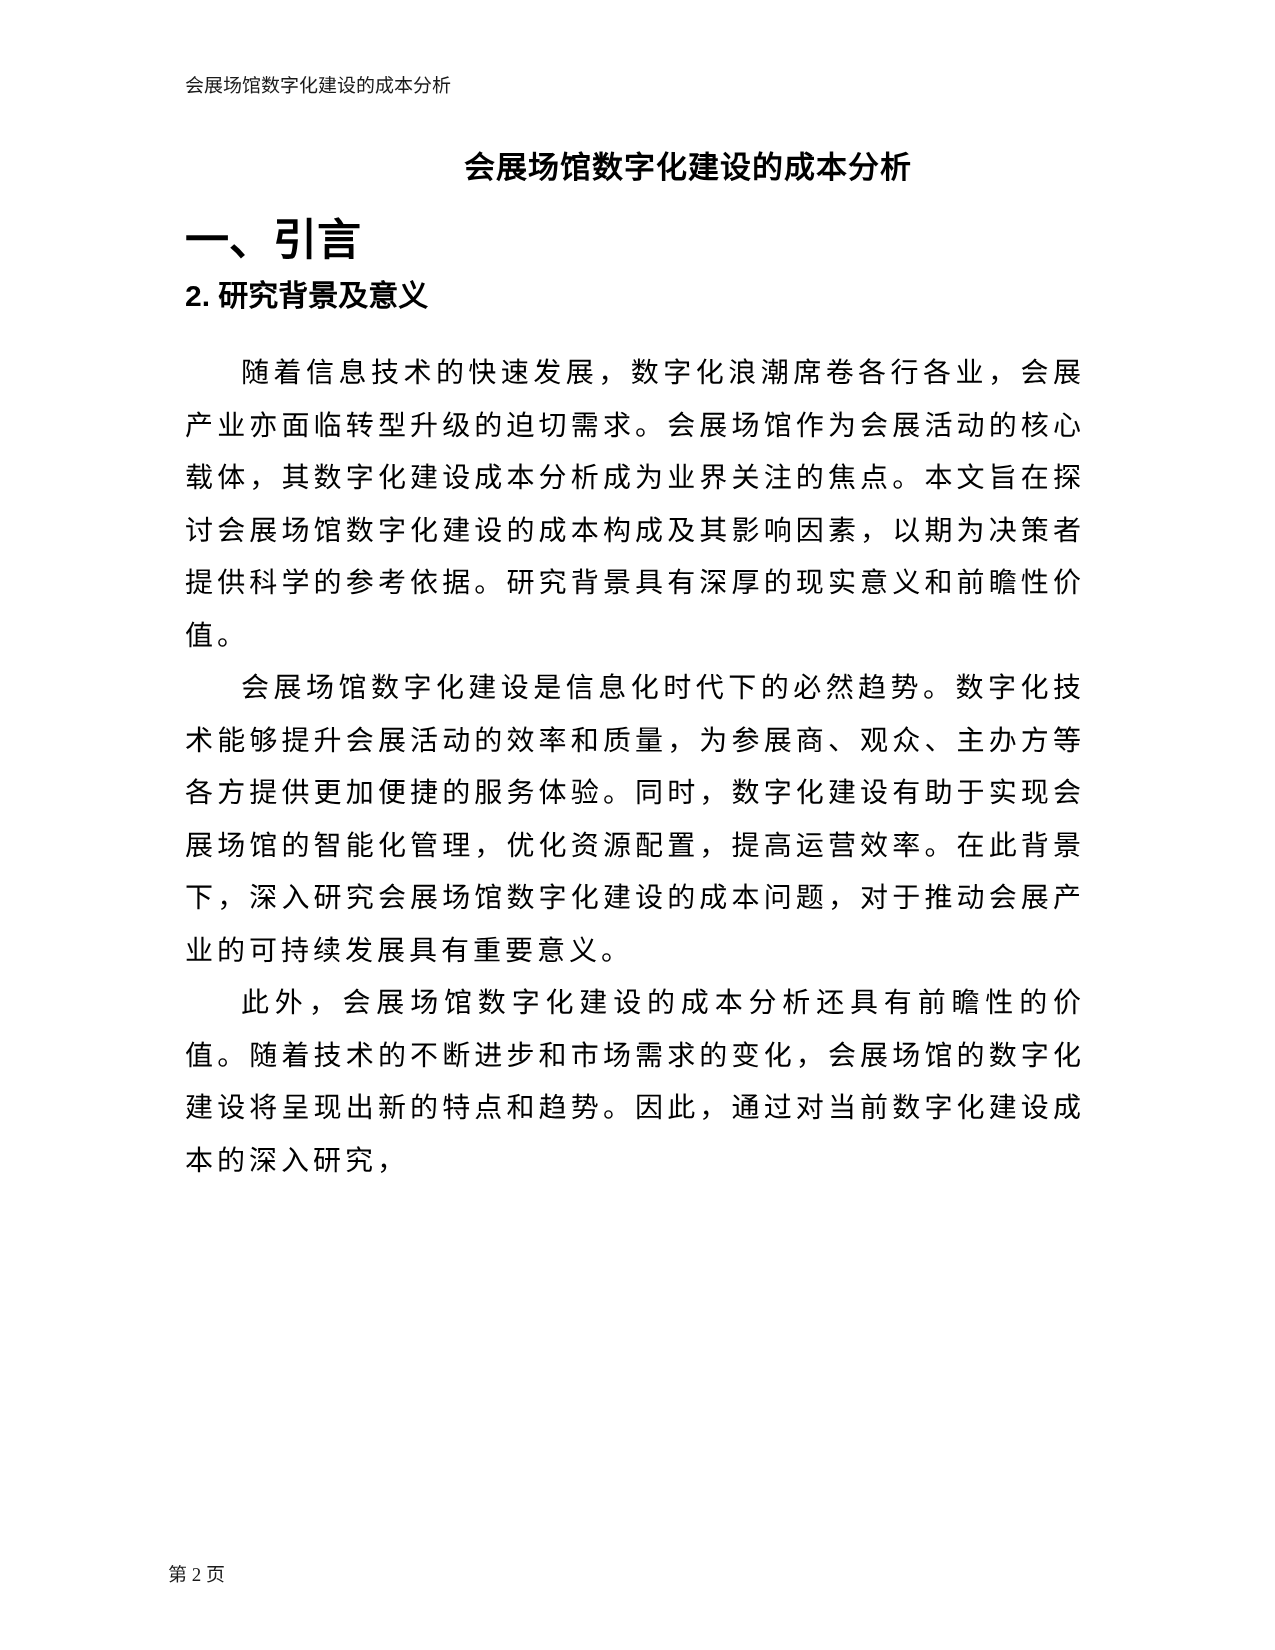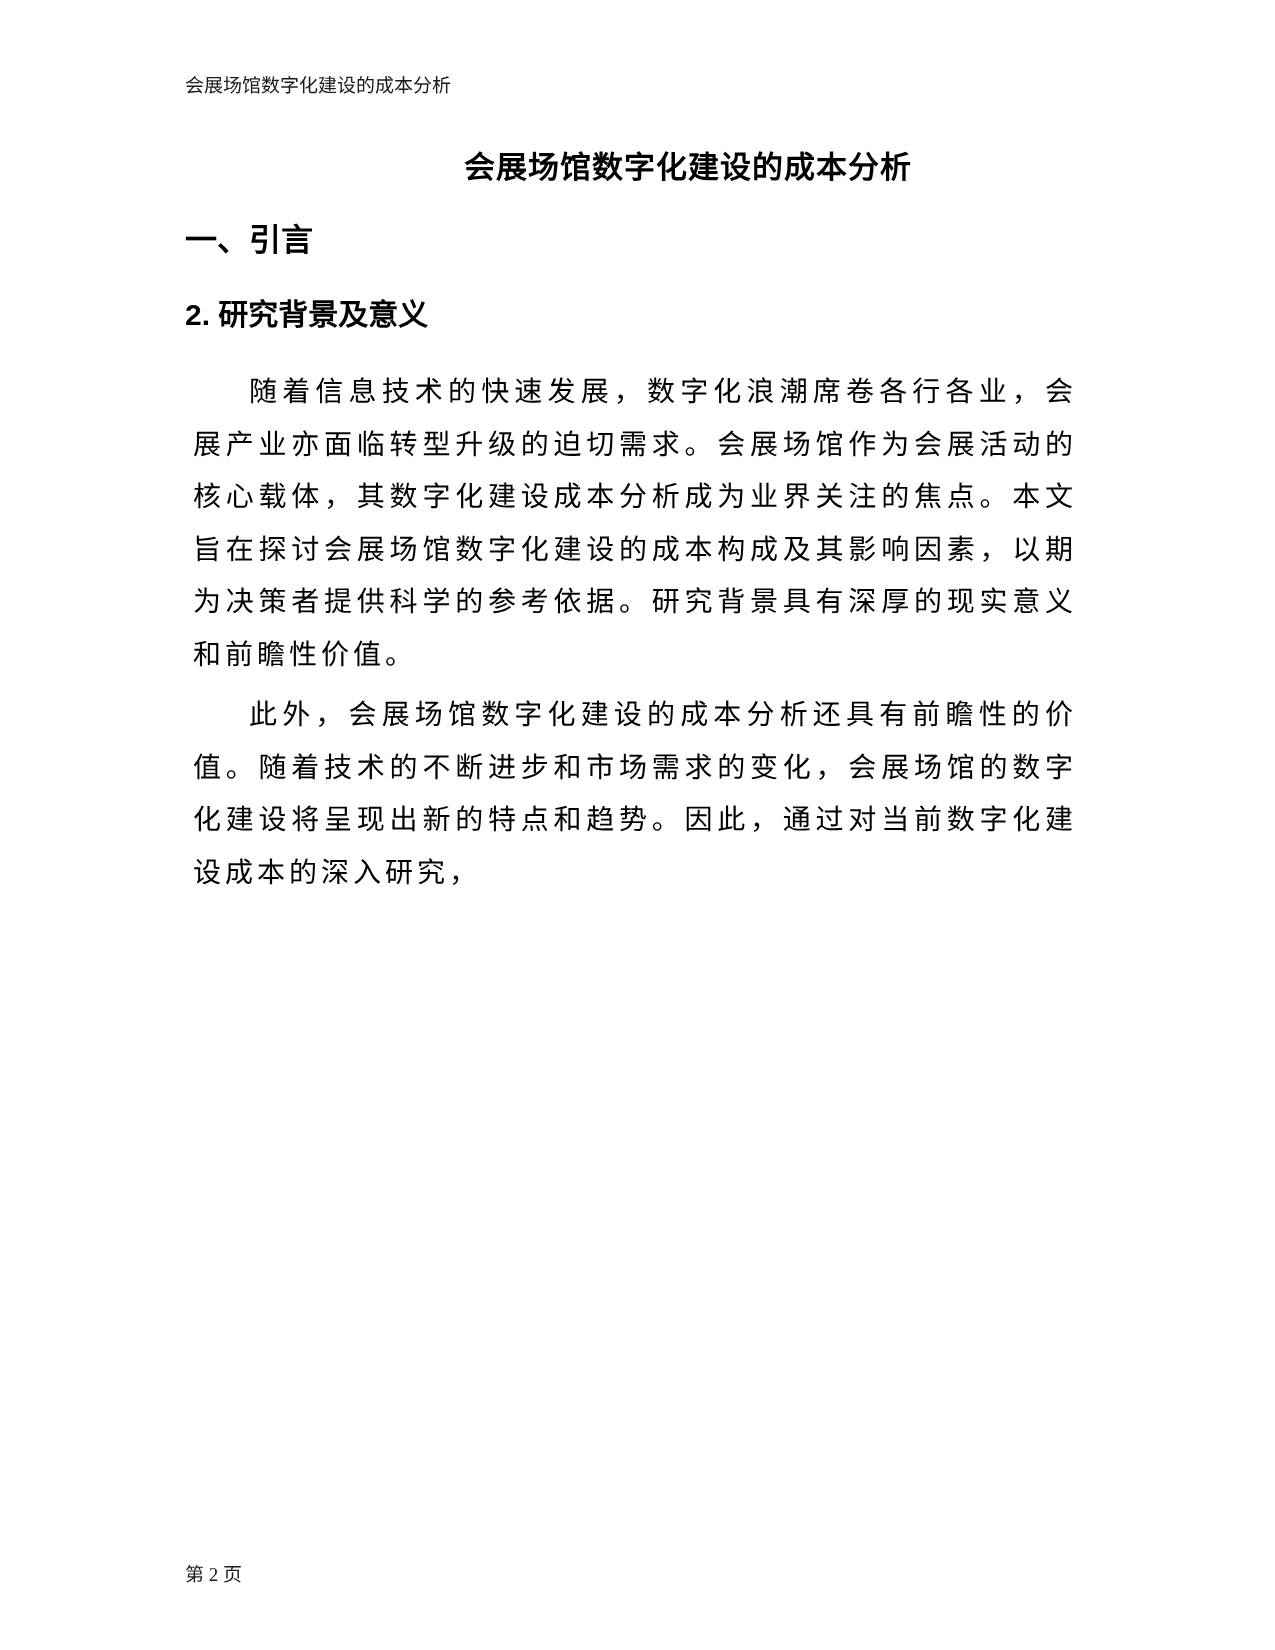--- a/index.html
+++ b/index.html
@@ -32,48 +32,48 @@
     font-weight: bold;
     font-size: 31px;
     line-height: 44px;
     text-align: center;
     margin: 0 0 28px 0;
     letter-spacing: 1px;
   }
   .section-heading {
     font-family: "Liberation Sans", sans-serif;
     font-weight: bold;
-    font-size: 32px;
+    font-size: 44px;
     line-height: 44px;
-    margin: 0 0 34px 0;
+    margin: 0 0 15px 0;
   }
   .subsection-heading {
     font-family: "Liberation Sans", sans-serif;
     font-weight: bold;
     font-size: 30px;
     line-height: 38px;
     margin: 0 0 32px 0;
   }
   .body-text {
     width: 900px;
   }
   .body-text p {
     font-family: "Liberation Serif", serif;
     font-size: 28px;
     line-height: 52.5px;
     letter-spacing: 4px;
     text-align: justify;
     text-justify: inter-character;
     text-indent: 2em;
-    margin: 8px;
+    margin: 0;
     color: #000000;
   }
   .page-footer {
     position: absolute;
-    left: 185px;
+    left: 168px;
     bottom: 62px;
     font-family: "Liberation Serif", serif;
     font-size: 19px;
     line-height: 26px;
     color: #1a1a1a;
   }
 </style>
 </head>
 <body>
 
@@ -84,18 +84,19 @@
   </div>
 
   <h1 class="doc-title">会展场馆数字化建设的成本分析</h1>
 
   <h2 class="section-heading">一、引言</h2>
 
   <h3 class="subsection-heading">2. 研究背景及意义</h3>
 
   <div class="body-text">
     <p>随着信息技术的快速发展，数字化浪潮席卷各行各业，会展产业亦面临转型升级的迫切需求。会展场馆作为会展活动的核心载体，其数字化建设成本分析成为业界关注的焦点。本文旨在探讨会展场馆数字化建设的成本构成及其影响因素，以期为决策者提供科学的参考依据。研究背景具有深厚的现实意义和前瞻性价值。</p>
+    <p>会展场馆数字化建设是信息化时代下的必然趋势。数字化技术能够提升会展活动的效率和质量，为参展商、观众、主办方等各方提供更加便捷的服务体验。同时，数字化建设有助于实现会展场馆的智能化管理，优化资源配置，提高运营效率。在此背景下，深入研究会展场馆数字化建设的成本问题，对于推动会展产业的可持续发展具有重要意义。</p>
     <p>此外，会展场馆数字化建设的成本分析还具有前瞻性的价值。随着技术的不断进步和市场需求的变化，会展场馆的数字化建设将呈现出新的特点和趋势。因此，通过对当前数字化建设成本的深入研究，</p>
   </div>
 
   <div class="page-footer">第 2 页</div>
 
 </div>
 
 </body></html>

